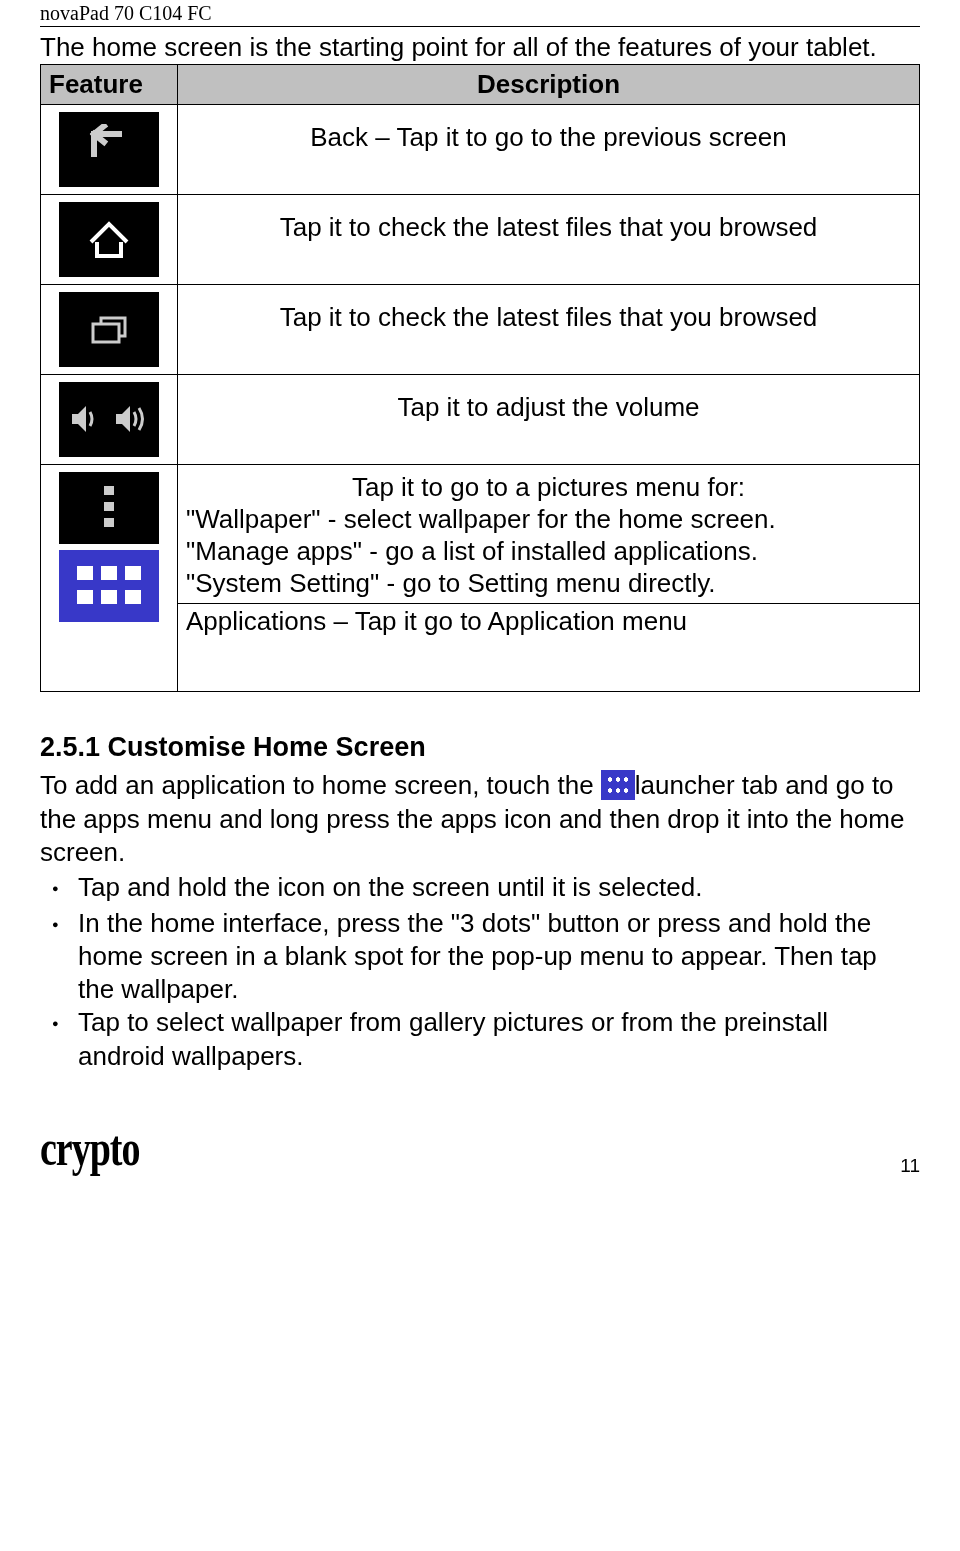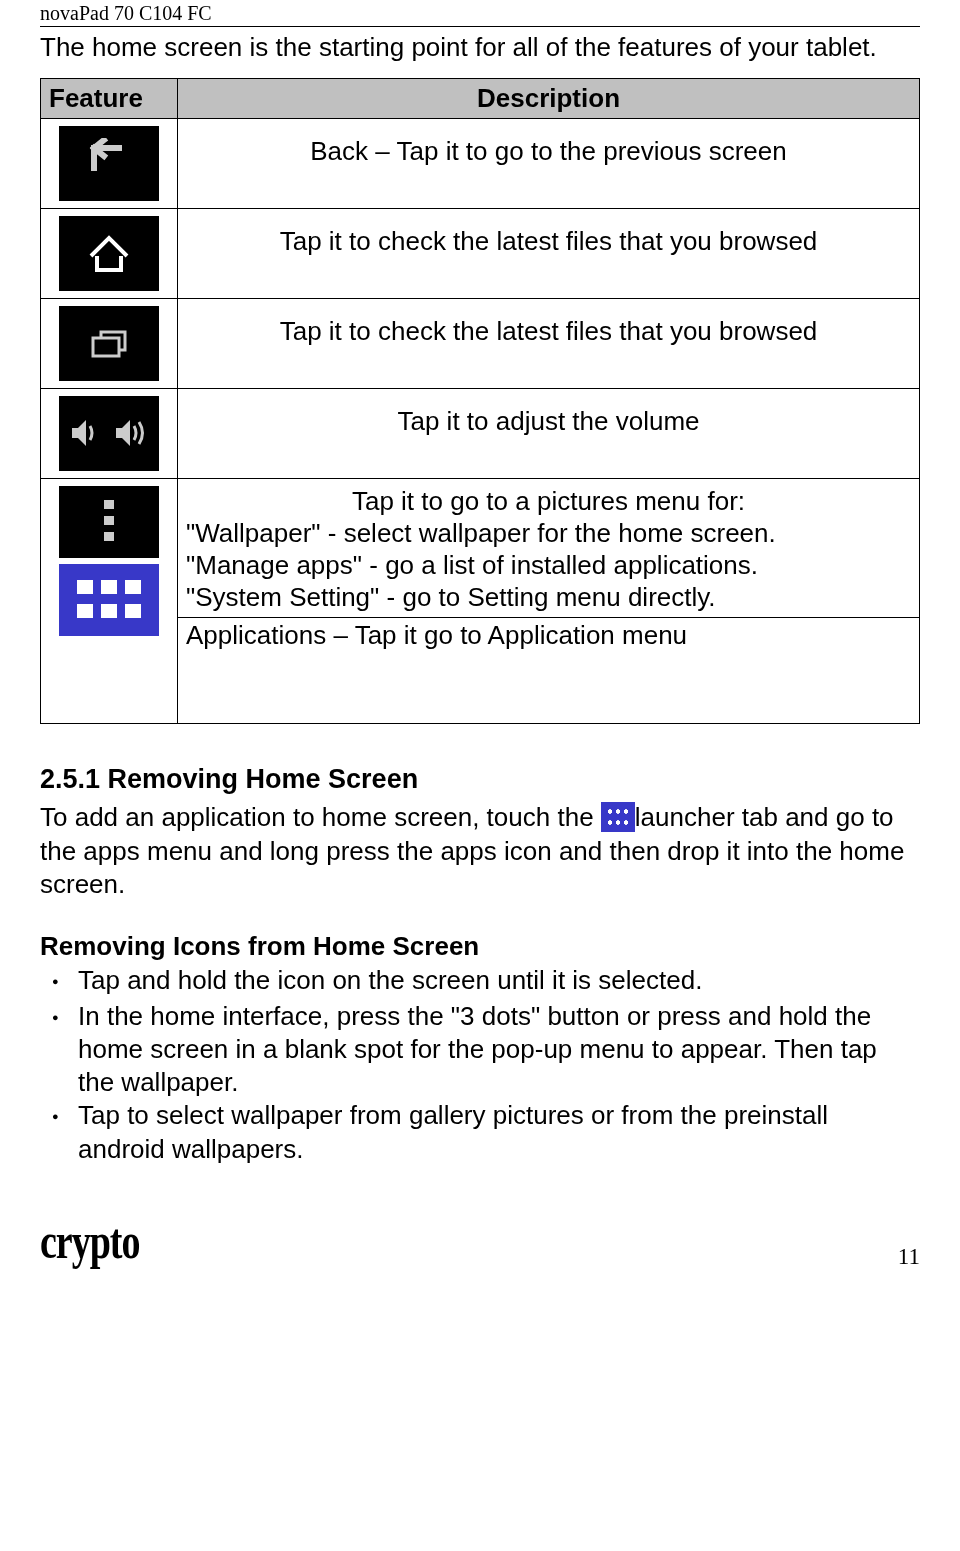--- a/index.html
+++ b/index.html
@@ -26,21 +26,20 @@
     font-size: 20px;
   }
   .intro {
     font-size: 26px;
     margin-top: 4px;
     line-height: 1.25;
   }
   table.features {
     border-collapse: collapse;
     width: 100%;
-    margin-top: 14px;
     border-radius: 29px;
   }
   table.features td, table.features th {
     border: 1px solid #000;
     vertical-align: middle;
     padding: 6px 8px;
     font-size: 26px;
   }
   table.features th {
     background: #c0c0c0;
@@ -125,22 +124,22 @@
   }
   .logo {
     font-family: "Times New Roman", serif;
     font-weight: bold;
     font-size: 38px;
     letter-spacing: -1px;
     transform: scaleY(1.35);
     transform-origin: bottom;
   }
   .pagenum {
-    font-family: Liberation Serif, serif;
-    font-size: 23px;
+    font-family: Liberation Sans, sans-serif;
+    font-size: 19px;
   }
   
   .multi-line div { font-size:26px; line-height:1.24; }
 </style>
 </head>
 <body>
 
 <div class="page">
   <div class="header-row">
     <span>novaPad 70 C104 FC</span>
@@ -220,31 +219,30 @@
         </div>
       </td>
       <td class="desc-cell multi-line" style="padding-bottom:4px;">
         <div style="text-align:center">Tap it to go to a pictures menu for:</div>
         <div>"Wallpaper" - select wallpaper for the home screen.</div>
         <div>"Manage apps" - go a list of installed applications.</div>
         <div>"System Setting" - go to Setting menu directly.</div>
       </td>
     </tr>
     <tr>
-      <td class="desc-cell" style="padding-top:2px;padding-bottom:72px;">Applications – Tap it go to Application menu</td>
+      <td class="desc-cell" style="padding-top:2px;padding-bottom:54px;">Applications – Tap it go to Application menu</td>
     </tr>
   </tbody>
     </table>
 
-  <div class="section-h">2.5.1 Removing Home Screen</div>
+  <div class="section-h">2.5.1 Customise Home Screen</div>
   <div class="body-text">
     <span>To add an application to home screen, touch the </span><span class="inline-launcher"></span><span>launcher tab and go to the apps menu and long press the apps icon and then drop it into the home screen.</span>
   </div>
 
-  <div class="sub-h">Removing Icons from Home Screen</div>
   <ul class="bul">
     <li>Tap and hold the icon on the screen until it is selected.</li>
   </ul>
   <ul class="bul">
     <li>In the home interface, press the "3 dots" button or press and hold the home screen in  a blank spot  for the  pop-up menu to appear. Then tap the wallpaper.</li>
     <li>Tap to select wallpaper from gallery pictures or from the preinstall android wallpapers.</li>
   </ul>
 
   <div class="footer">
     <div class="logo">crypto</div>

